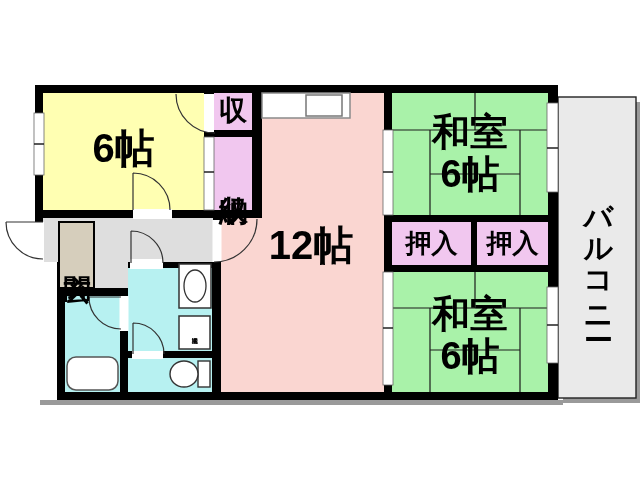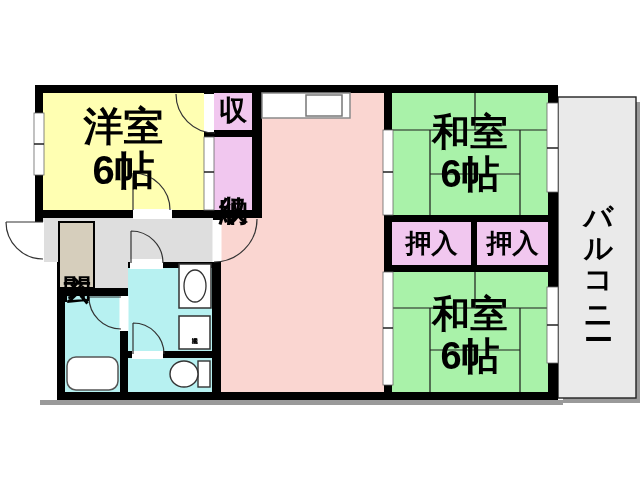--- a/index.html
+++ b/index.html
@@ -90,27 +90,27 @@
     <rect x="179" y="264" width="32" height="44" fill="#fff" stroke="#333" stroke-width="1.5"></rect>
     <ellipse cx="195" cy="286" rx="11" ry="16" fill="#fff" stroke="#333" stroke-width="1.3"></ellipse>
     <rect x="179" y="316" width="31" height="33" fill="#fff" stroke="#333" stroke-width="1.5"></rect>
     <rect x="198" y="361" width="12" height="26" fill="#fff" stroke="#333" stroke-width="1.4"></rect>
     <ellipse cx="184" cy="374" rx="14" ry="13" fill="#fff" stroke="#333" stroke-width="1.4"></ellipse>
   </g>
 </svg>
 
 <div class="lbl" style="left:43px;top:98px;width:161px;height:100px;font-size:40px;">
   <div>
-        <div class="ln">洋室</div>
        <div class="ln">6帖</div>
       </div>
 </div>
 
 <div class="lbl" style="left:236px;top:200px;width:150px;height:90px;font-size:40px;">
   <div>
+       <div class="ln">12帖</div>
       </div>
 </div>
 
 <div class="lbl" style="left:392px;top:106px;width:156px;height:96px;font-size:38px;">
   <div>
         <div class="ln">和室</div>
        <div class="ln">6帖</div>
       </div>
 </div>
 

